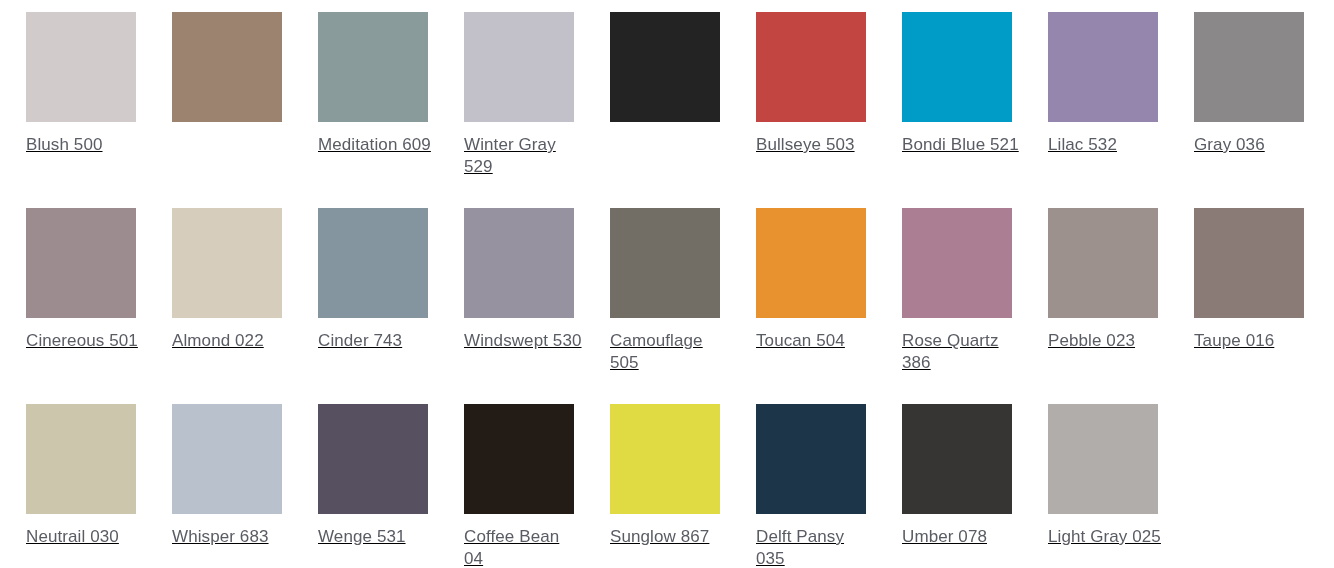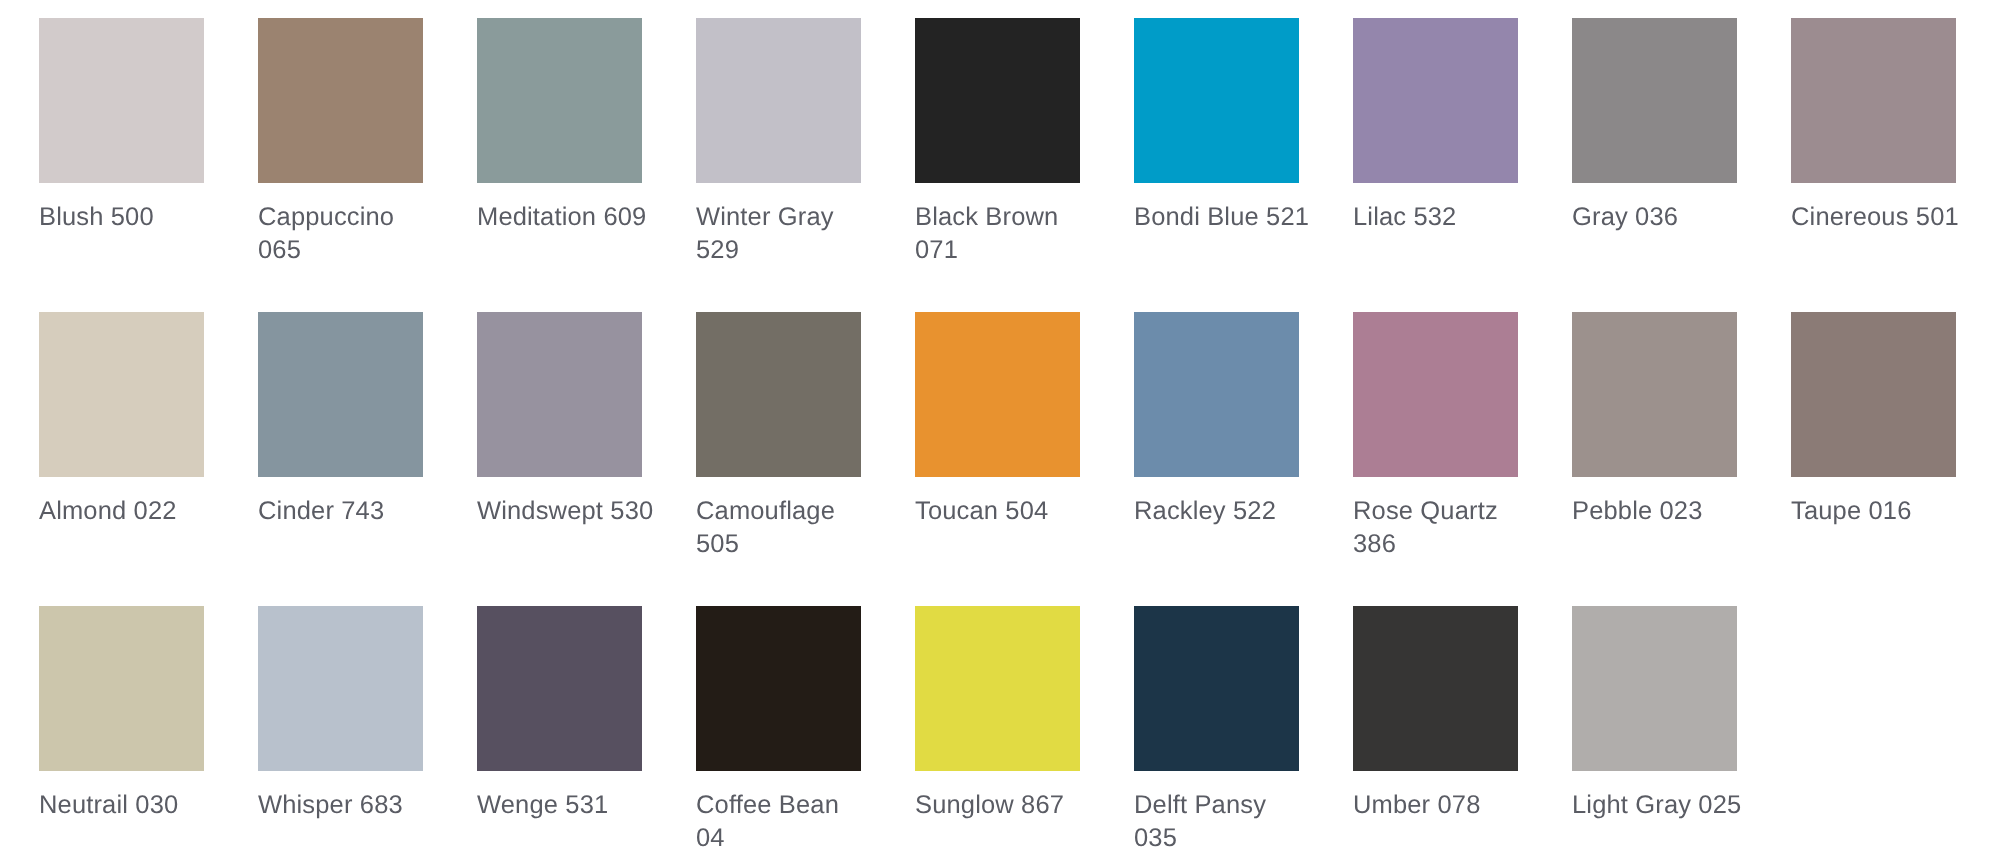--- a/index.html
+++ b/index.html
@@ -18,20 +18,21 @@
     position: relative;
     width: 1334px;
     height: 568px;
     padding: 12px 0 0 26px;
     box-sizing: border-box;
     display: grid;
     grid-template-columns: repeat(9, 146px);
     grid-template-rows: repeat(3, 196px);
     align-content: start;
     justify-content: start;
+    text-decoration: underline;
   }
   .swatch-cell {
     width: 146px;
     height: 196px;
     box-sizing: border-box;
   }
   .swatch-chip {
     width: 110px;
     height: 110px;
     display: block;
@@ -51,33 +52,35 @@
 </head>
 <body>
 
 <main class="palette-grid">
     <div class="swatch-cell">
       <div class="swatch-chip" style="background-color: rgb(210, 203, 203);"></div>
       <div class="swatch-label">Blush 500</div>
     </div>
     <div class="swatch-cell">
       <div class="swatch-chip" style="background-color: rgb(155, 131, 112);"></div>
-      <div class="swatch-label">Cappuccino 065</div>
     </div>
     <div class="swatch-cell">
       <div class="swatch-chip" style="background-color: rgb(138, 155, 155);"></div>
       <div class="swatch-label">Meditation 609</div>
     </div>
     <div class="swatch-cell">
       <div class="swatch-chip" style="background-color: rgb(194, 192, 200);"></div>
       <div class="swatch-label">Winter Gray 529</div>
     </div>
     <div class="swatch-cell">
       <div class="swatch-chip" style="background-color: rgb(35, 35, 35);"></div>
-      <div class="swatch-label">Black Brown 071</div>
+    </div>
+    <div class="swatch-cell">
+      <div class="swatch-chip" style="background-color: rgb(195, 69, 65);"></div>
+      <div class="swatch-label">Bullseye 503</div>
     </div>
     <div class="swatch-cell">
       <div class="swatch-chip" style="background-color: rgb(0, 156, 200);"></div>
       <div class="swatch-label">Bondi Blue 521</div>
     </div>
     <div class="swatch-cell">
       <div class="swatch-chip" style="background-color: rgb(148, 134, 172);"></div>
       <div class="swatch-label">Lilac 532</div>
     </div>
     <div class="swatch-cell">
@@ -100,24 +103,20 @@
       <div class="swatch-chip" style="background-color: rgb(151, 146, 159);"></div>
       <div class="swatch-label">Windswept 530</div>
     </div>
     <div class="swatch-cell">
       <div class="swatch-chip" style="background-color: rgb(115, 110, 101);"></div>
       <div class="swatch-label">Camouflage 505</div>
     </div>
     <div class="swatch-cell">
       <div class="swatch-chip" style="background-color: rgb(232, 146, 47);"></div>
       <div class="swatch-label">Toucan 504</div>
-    </div>
-    <div class="swatch-cell">
-      <div class="swatch-chip" style="background-color: rgb(108, 140, 171);"></div>
-      <div class="swatch-label">Rackley 522</div>
     </div>
     <div class="swatch-cell">
       <div class="swatch-chip" style="background-color: rgb(172, 126, 148);"></div>
       <div class="swatch-label">Rose Quartz 386</div>
     </div>
     <div class="swatch-cell">
       <div class="swatch-chip" style="background-color: rgb(156, 145, 141);"></div>
       <div class="swatch-label">Pebble 023</div>
     </div>
     <div class="swatch-cell">

